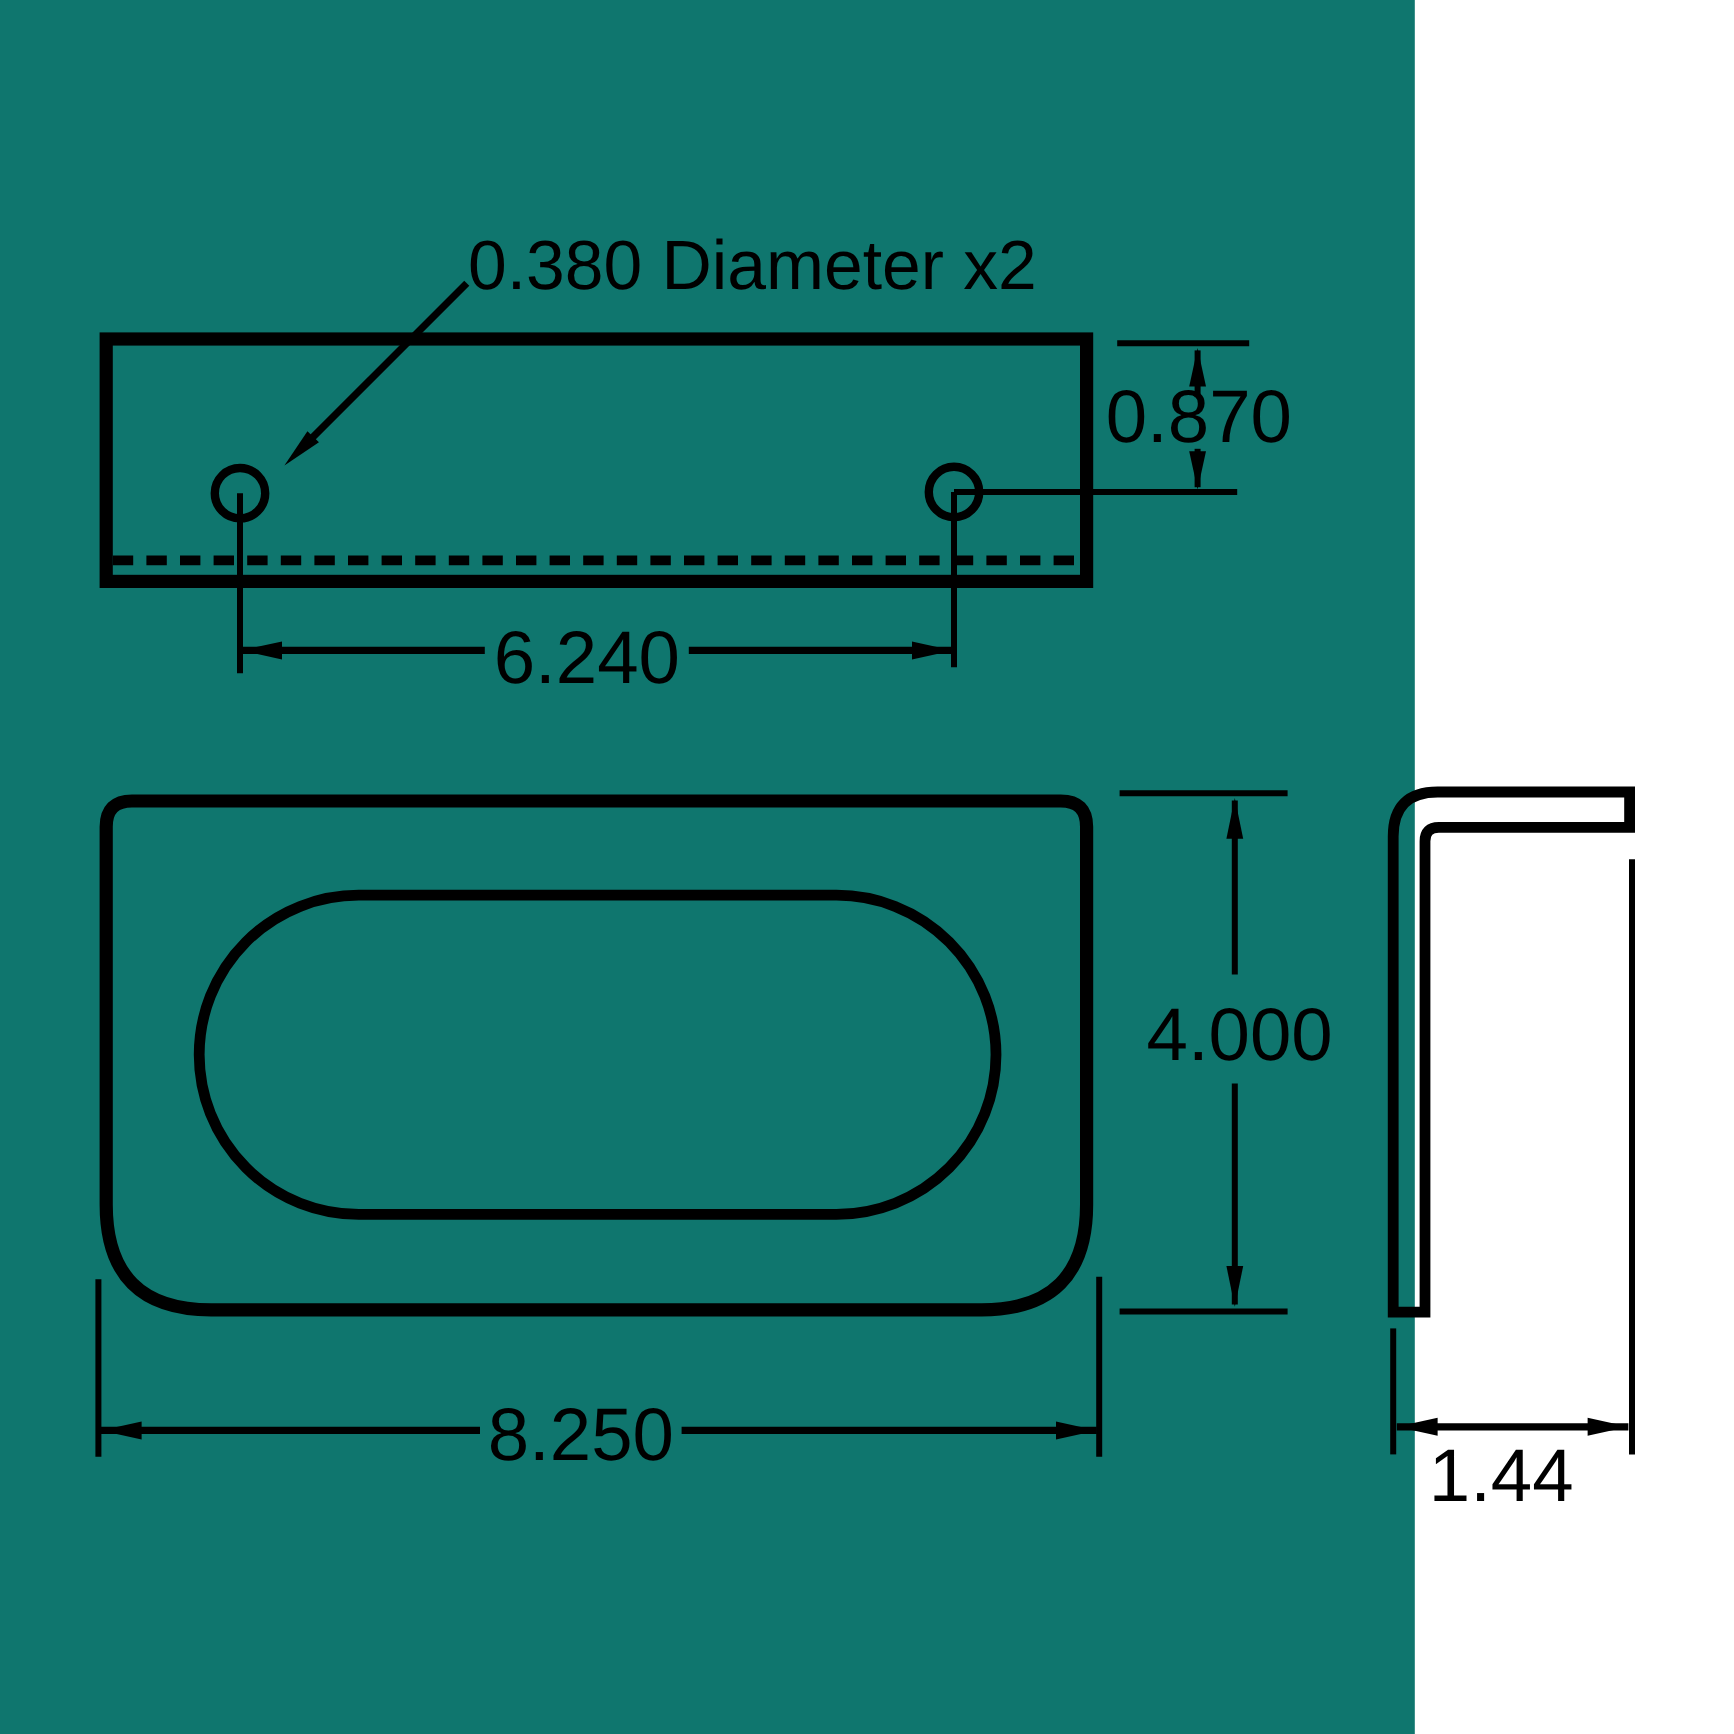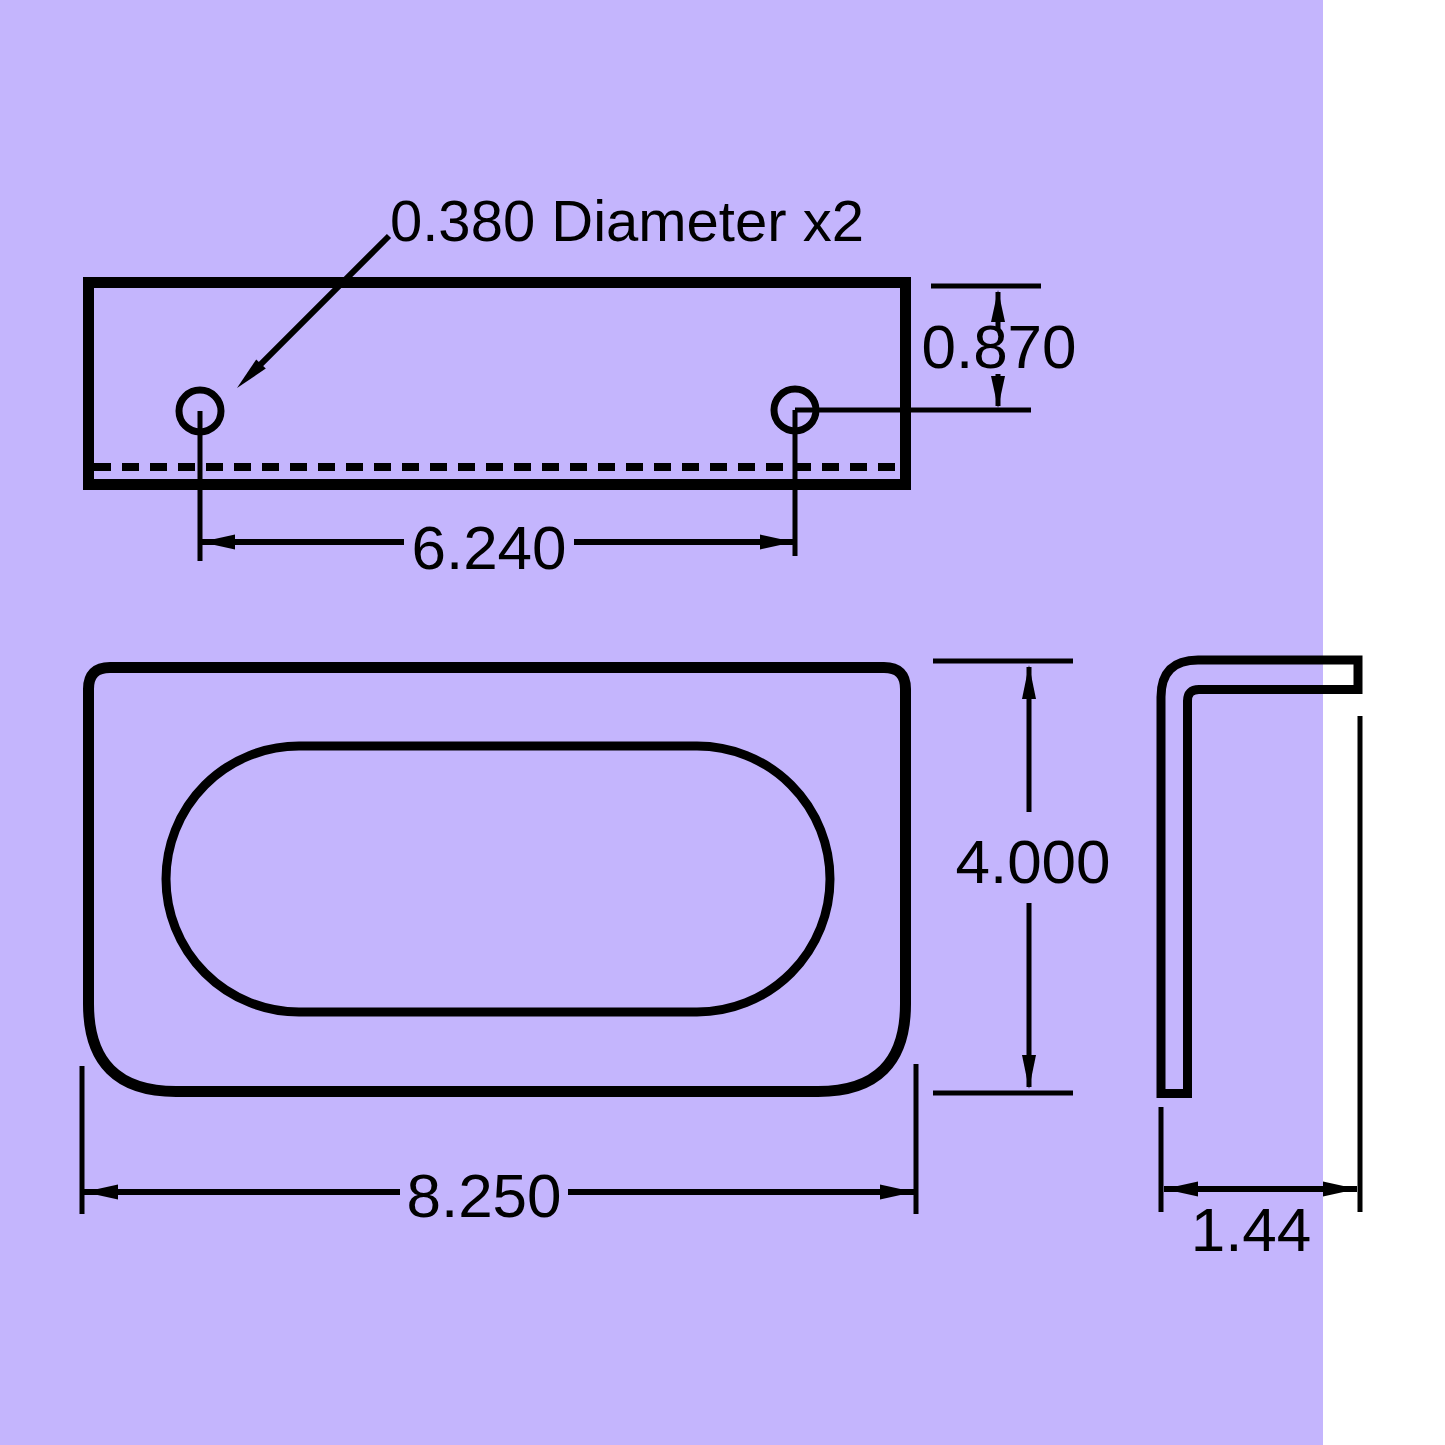--- a/index.html
+++ b/index.html
@@ -1,23 +1,23 @@
 <!DOCTYPE html>
 <html><head>
 <meta charset="utf-8">
 <style>
   html, body {
     margin: 0;
     padding: 0;
     background: #ffffff;
   }
   .canvas {
-    width: 1323px;
+    width: 1179px;
     height: 1445px;
-    background: #c4b5fd;
+    background: #0f766e;
     position: relative;
   }
   svg {
     display: block;
   }
   .stroke {
     stroke: currentColor;
     fill: none;
   }
   .fillshape {

